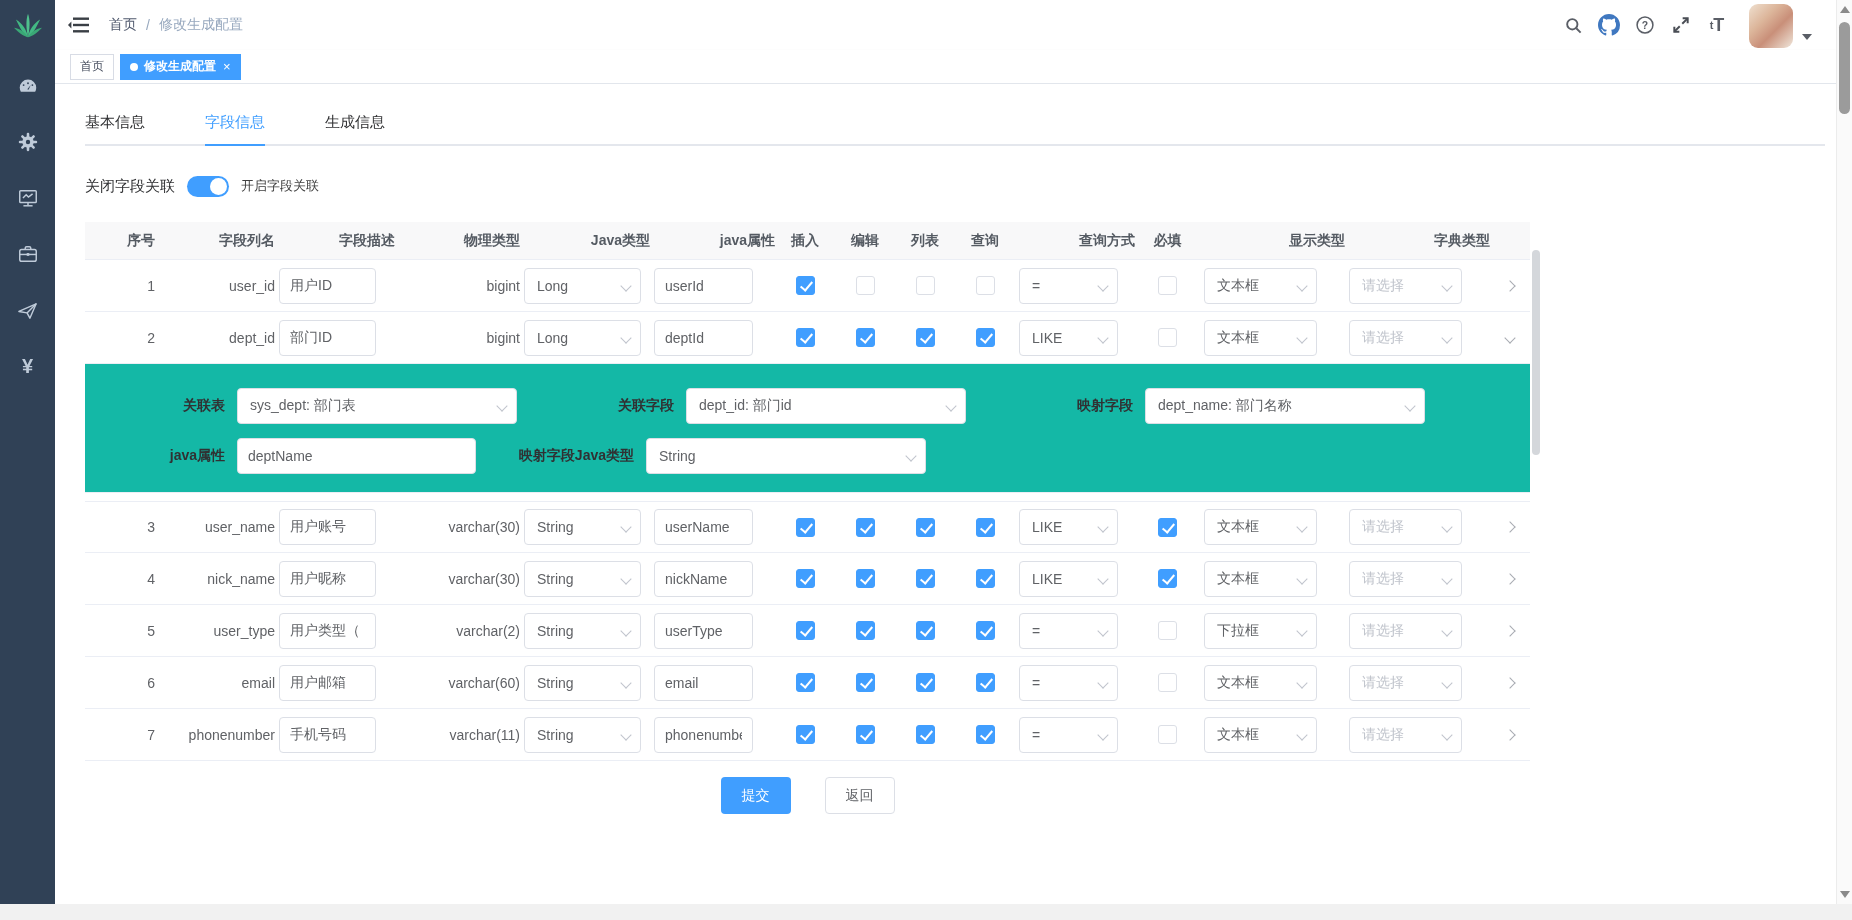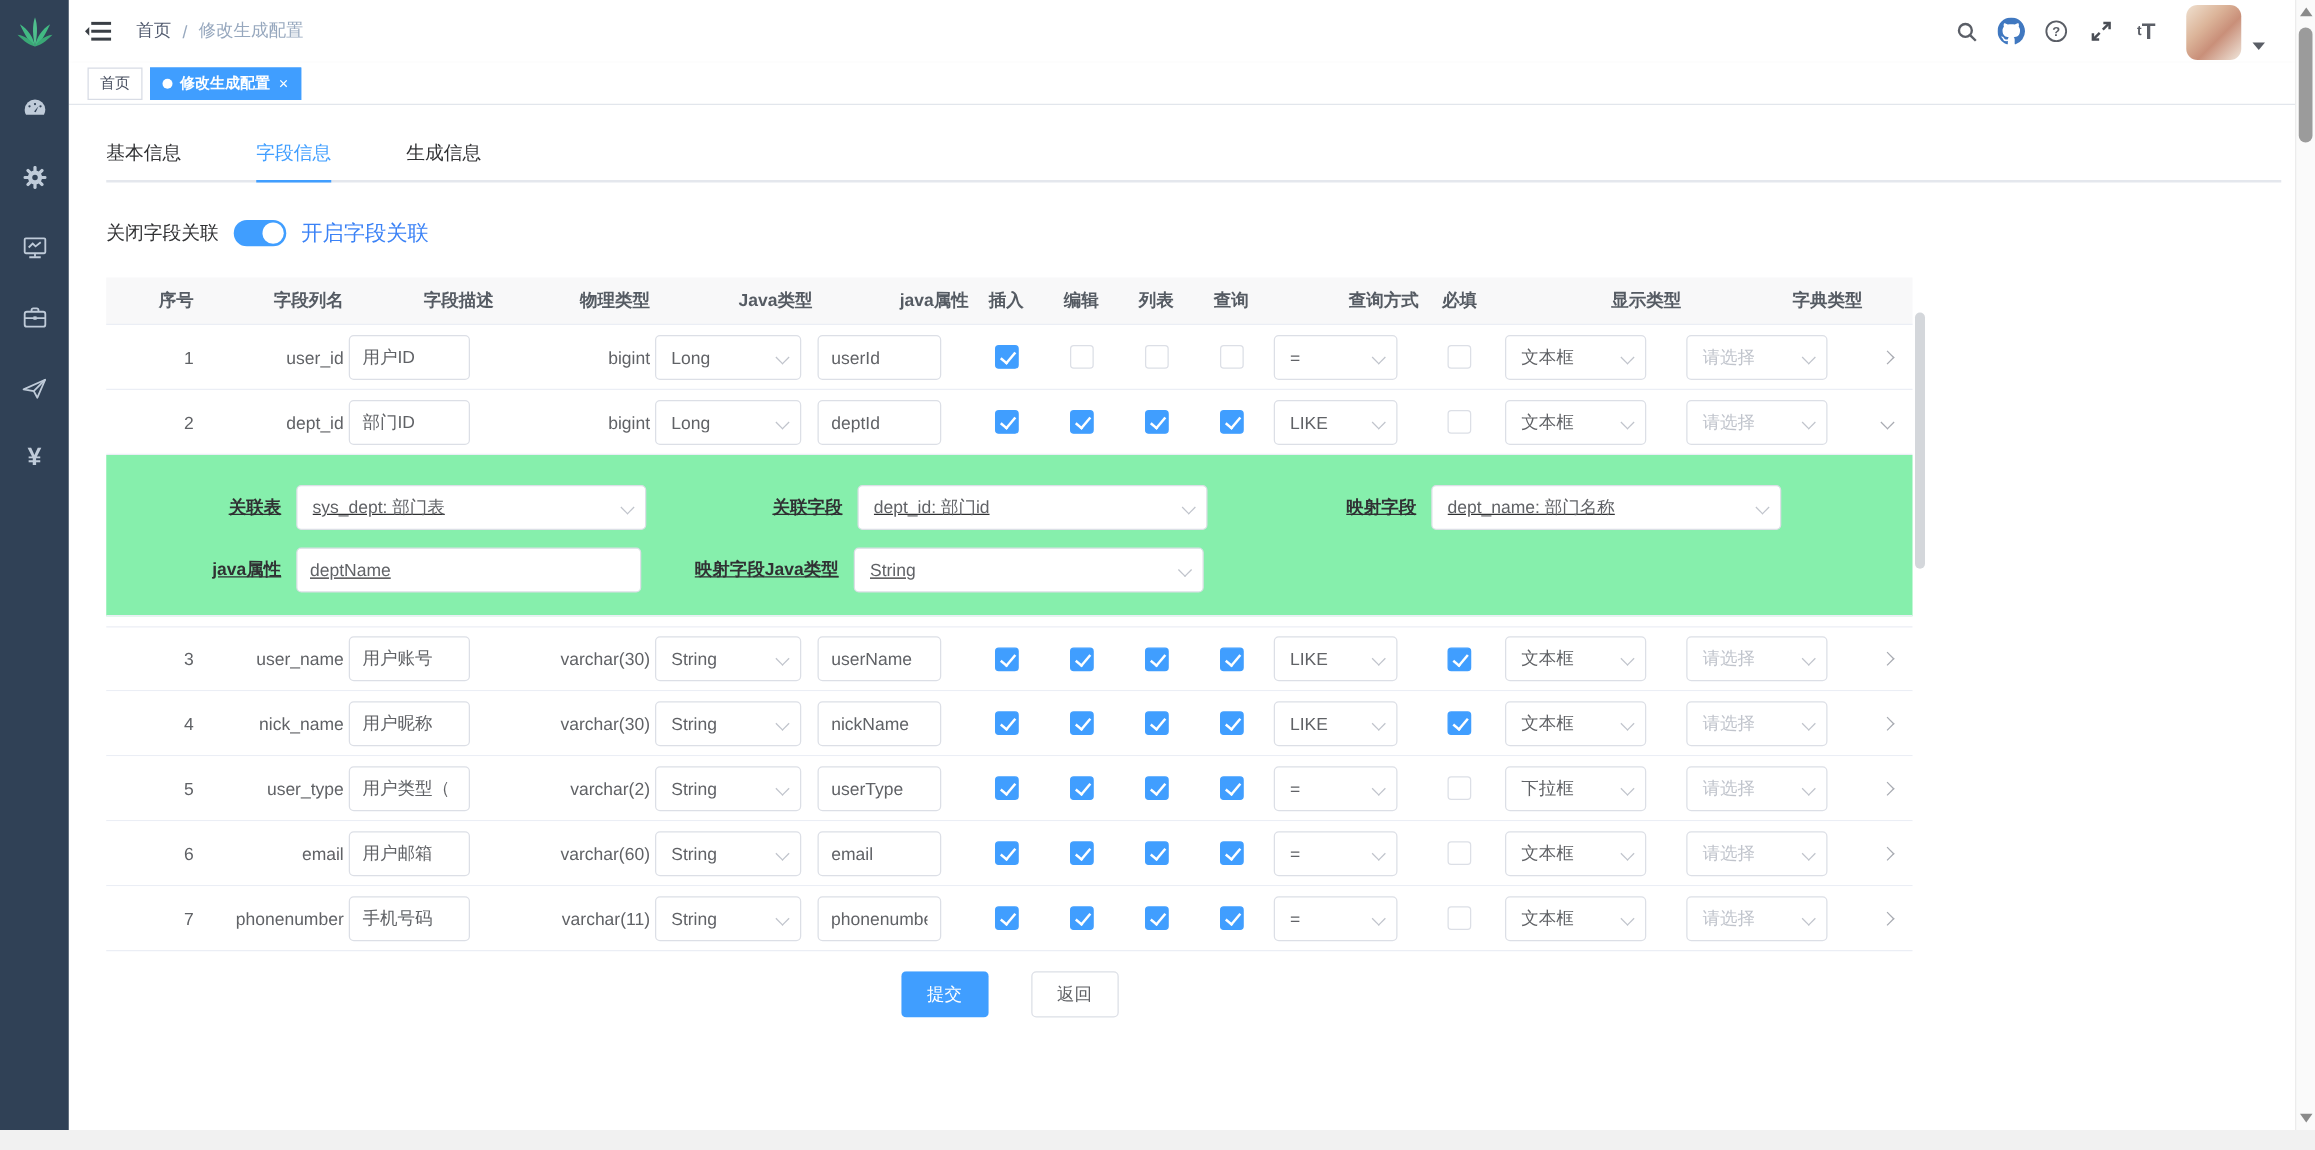--- a/index.html
+++ b/index.html
@@ -43,21 +43,21 @@
   .content { position:absolute; left:55px; top:84px; right:16px; bottom:16px; background:#fff; padding:16px 0 0 30px; }
   .tabs { display:flex; border-bottom:2px solid #e4e7ed; width:1740px; }
   .tab { padding:13px 0 12px; margin-right:60px; font-size:15px; color:#303133; cursor:pointer; position:relative; }
   .tab.active { color:#409EFF; font-weight:500; }
   .tab.active::after { content:""; position:absolute; left:0; right:0; bottom:-2px; height:2px; background:#409EFF; }
 
   .toggle-row { display:flex; align-items:center; margin-top:26px; height:28px; }
   .toggle-label { font-size:15px; color:#303133; }
   .switch { width:42px; height:21px; border-radius:11px; background:#409EFF; position:relative; margin:0 12px; cursor:pointer; }
   .switch .knob { position:absolute; right:2px; top:2px; width:17px; height:17px; border-radius:50%; background:#fff; }
-  .toggle-link { font-size:17px; color:#3b82f6; cursor:pointer; }
+  .toggle-link { font-size:13px; color:#404040; cursor:pointer; }
 
   
   .gen-table { width:1445px; margin-top:22px; font-size:14px; }
   .thead, .trow { display:grid; grid-template-columns:70px 120px 120px 125px 130px 125px 60px 60px 60px 60px 120px 65px 145px 145px 40px; align-items:center; }
   .thead { height:38px; background:#f8f8f9; color:#555b63; font-weight:700; border-bottom:1px solid #ebeef5; }
   .trow { height:52px; border-bottom:1px solid #ebeef5; color:#606266; background:#fff; }
   .cell.pad, .hcell.pad { padding-left:9px;text-align:right; }
   .hcell.center, .cell.center { text-align:center; display:flex; justify-content:center; align-items:center; }
   .hcell { white-space:nowrap; overflow:hidden; }
 
@@ -74,30 +74,30 @@
   .chev { position:absolute; right:10px; top:13px; width:8px; height:8px; border-right:1.4px solid #c0c4cc; border-bottom:1.4px solid #c0c4cc; transform:rotate(45deg); }
 
   .cb { display:inline-block; width:19px; height:19px; border:1px solid #dcdfe6; border-radius:3px; background:#fff; position:relative; cursor:pointer; }
   .cb.checked { background:#409EFF; border-color:#409EFF; }
   .cb.checked::after { content:""; position:absolute; left:6px; top:2px; width:5px; height:10px; border-right:2px solid #fff; border-bottom:2px solid #fff; transform:rotate(40deg); }
 
   .arrow { display:inline-block; width:8px; height:8px; border-right:1.6px solid #a8abb2; border-bottom:1.6px solid #a8abb2; transform:rotate(-45deg); cursor:pointer; }
   .arrow.checked { transform:rotate(45deg); }
 
   
-  .expand-panel { border-bottom:1px solid #ebeef5; padding:10px 0 18px; background:#86efac;text-decoration:underline; }
+  .expand-panel { border-bottom:1px solid #ebeef5; padding:10px 0 18px; background:#14b8a6; }
   .exp-row { display:flex; align-items:center; margin-top:14px; }
   .exp-label { font-weight:700; color:#303133; font-size:14px; text-align:right; margin-right:12px; white-space:nowrap; }
   .lb1 { width:140px; }
   .lb2 { width:62px; margin-left:95px; }
   .lb3 { width:62px; margin-left:105px; }
   .lb4 { width:140px; }
   .lb5 { width:128px; margin-left:30px; }
   .exp-sel { width:280px; margin-left:0; }
-  .exp-input { width:276px; margin-left:0; }
+  .exp-input { width:239px; margin-left:0; }
   .row-gap { height:8px; }
   .after-gap { border-top:1px solid #ebeef5; }
 
   
   .footer-btns { width:1445px; display:flex; justify-content:center; gap:34px; margin-top:16px; }
   .btn { height:37px; padding:0 20px; border-radius:4px; font-size:14px; display:inline-flex; align-items:center; cursor:pointer; border:1px solid transparent; font-family:inherit; }
   .btn-primary { background:#409EFF; color:#fff; }
   .btn-plain { background:#fff; color:#606266; border-color:#dcdfe6; }
 
   

